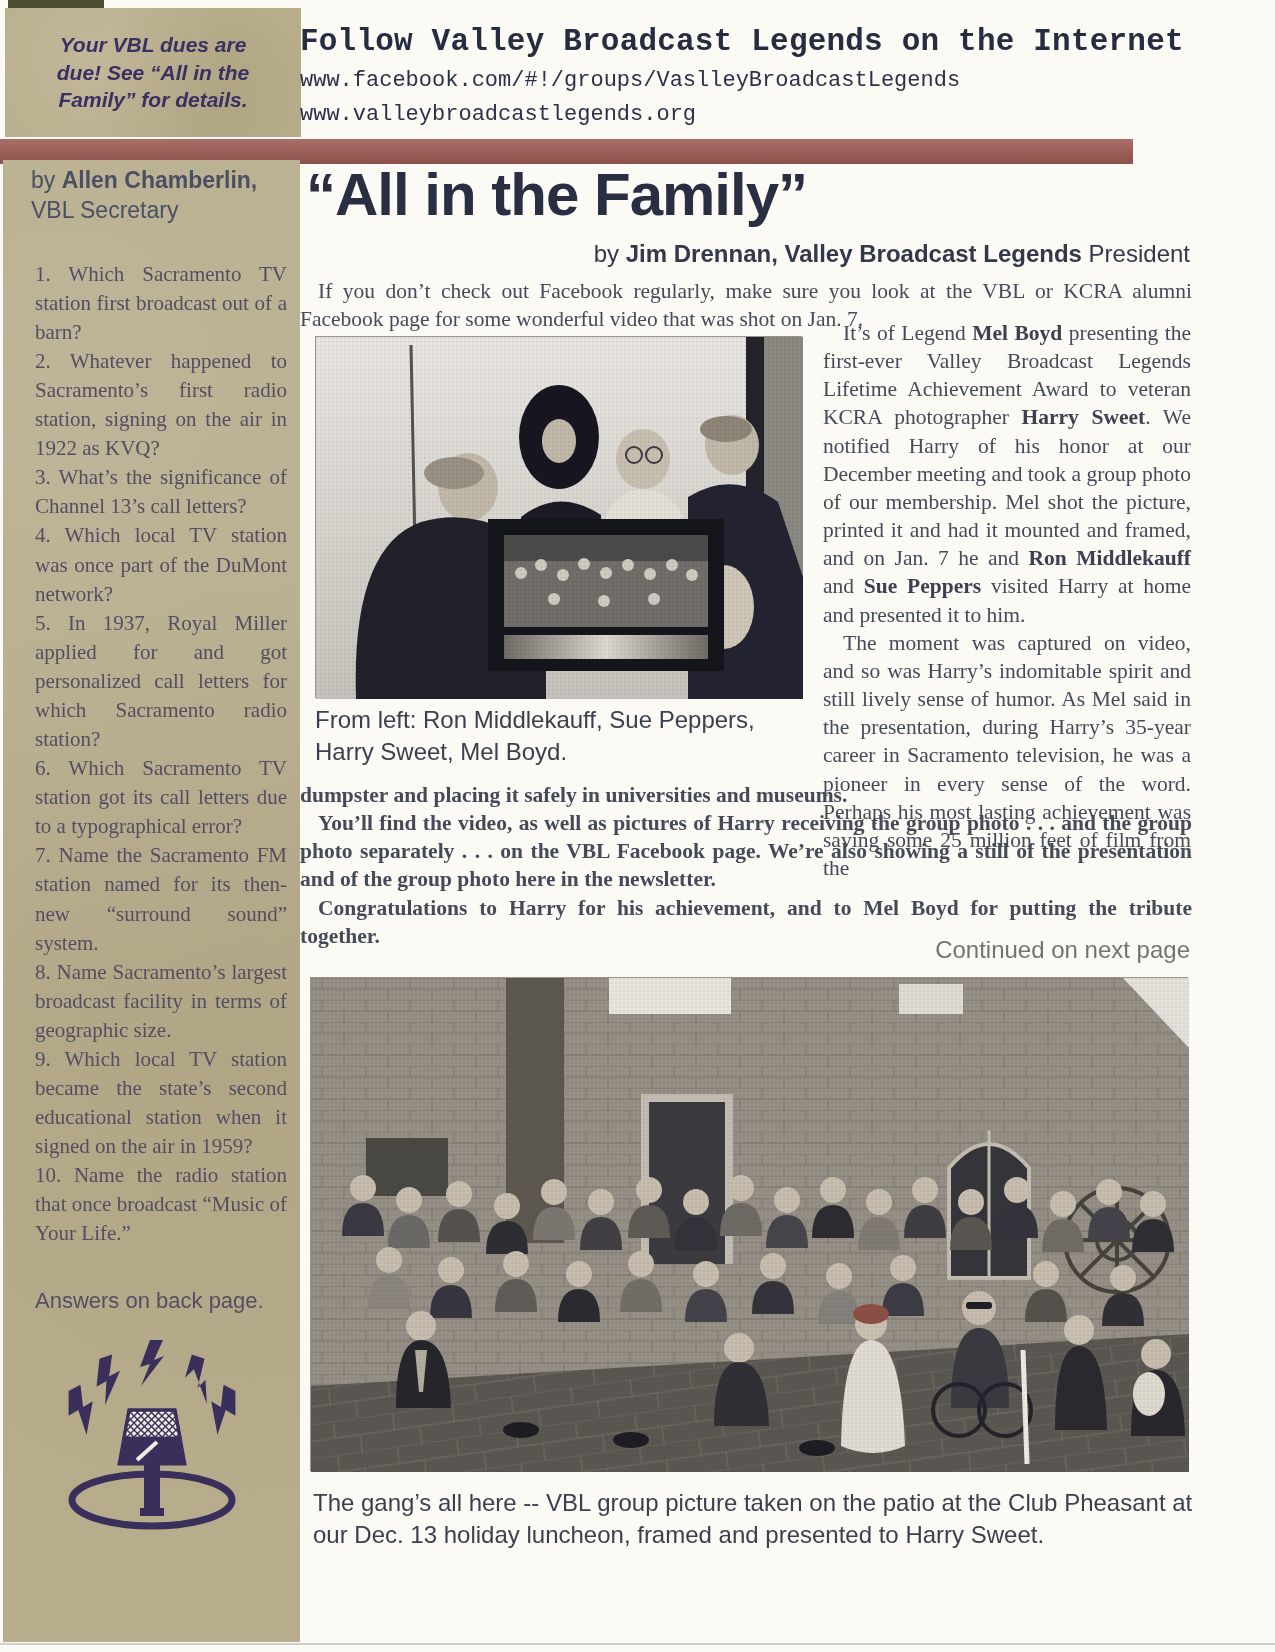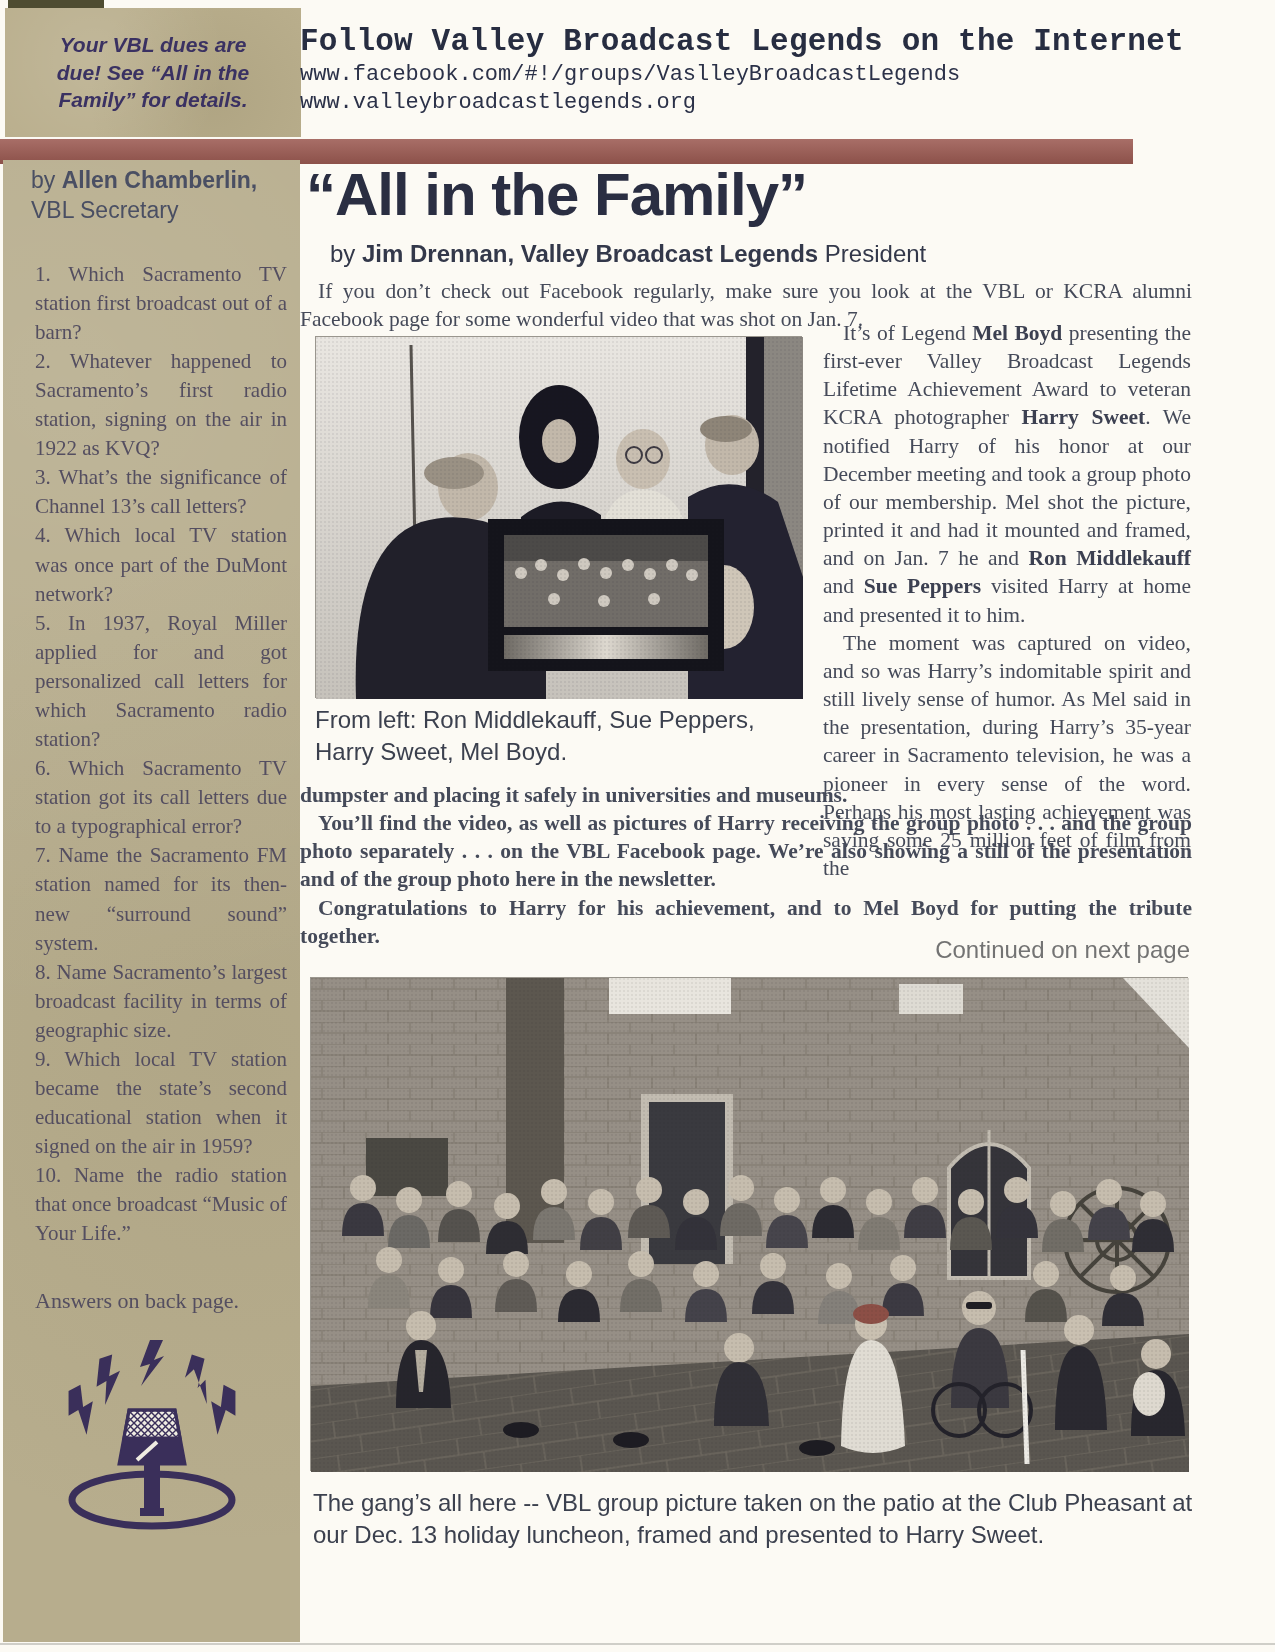--- a/index.html
+++ b/index.html
@@ -22,21 +22,21 @@
     display:flex;align-items:center;justify-content:center;text-align:center;
   }
   #dues-box .txt{
     width:232px;font-weight:bold;font-style:italic;font-size:21px;line-height:1.33;
     color:#3a3162;
   }
 
   
   #header{left:300px;top:12px;width:905px;color:#272d41;font-family:Liberation Mono, monospace;}
   #header .h-title{font-size:31px;font-weight:bold;letter-spacing:.2px;margin-top:12px;}
-  #header .h-url{font-size:22px;margin-top:3px;color:#2b3148;}
+  #header .h-url{font-size:22px;margin-top:9px;color:#2b3148;}
 
   
   #maroon-bar{left:0;top:139px;width:1133px;height:25px;background:#9c5a52;
     background-image:linear-gradient(180deg, rgba(255,255,255,.12), rgba(0,0,0,.10));}
 
   
   #sidebar{
     left:3px;top:160px;width:297px;height:1482px;background:#b7ad8d;
     background-image:radial-gradient(circle at 20% 15%, rgba(255,255,255,.10), transparent 50%),
                      radial-gradient(circle at 80% 60%, rgba(95,85,55,.08), transparent 55%);
@@ -46,28 +46,28 @@
   #quiz-title .t2{font-size:37px;margin-top:4px;}
   #quiz-byline{margin:6px 0 0 28px;font-size:23px;color:#4a4f63;line-height:1.3;}
   #quiz-byline .bold{font-weight:bold;}
   #quiz-questions{
     margin:34px 18px 0 32px;width:252px;
     font-family:"Liberation Serif", serif;font-size:21px;line-height:1.385;
     color:#544e60;text-align:justify;
   }
   #quiz-questions p{margin:0;}
   #answers-note{
-    margin:40px 0 0 32px;font-family:Liberation Serif, serif;
+    margin:40px 0 0 32px;font-family:Liberation Sans, sans-serif;
     font-size:22px;color:#544e60;
   }
   #mic-logo{display:block;margin:18px auto 0 auto;}
 
   
   #article-title{left:306px;top:160px;width:890px;font-size:60px;font-weight:bold;color:#2a2e42;letter-spacing:-1px;}
-  #article-byline{left:330px;top:240px;width:860px;font-size:24px;color:#33384a;}
+  #article-byline{left:330px;top:240px;width:860px;font-size:24px;color:#33384a;text-align:right;}
   #article-byline .bold{font-weight:bold;}
   .serif{
     font-family:"Liberation Serif", serif;color:#454a59;
     font-size:21.5px;line-height:1.31;text-align:justify;
   }
   .serif .b{font-weight:bold;color:#3c4051;}
   #article-lead{left:300px;top:277px;width:892px;}
   #article-lead p{margin:0;text-indent:18px;}
   #rightcol{left:823px;top:319px;width:368px;}
   #rightcol p{margin:0;text-indent:20px;}

